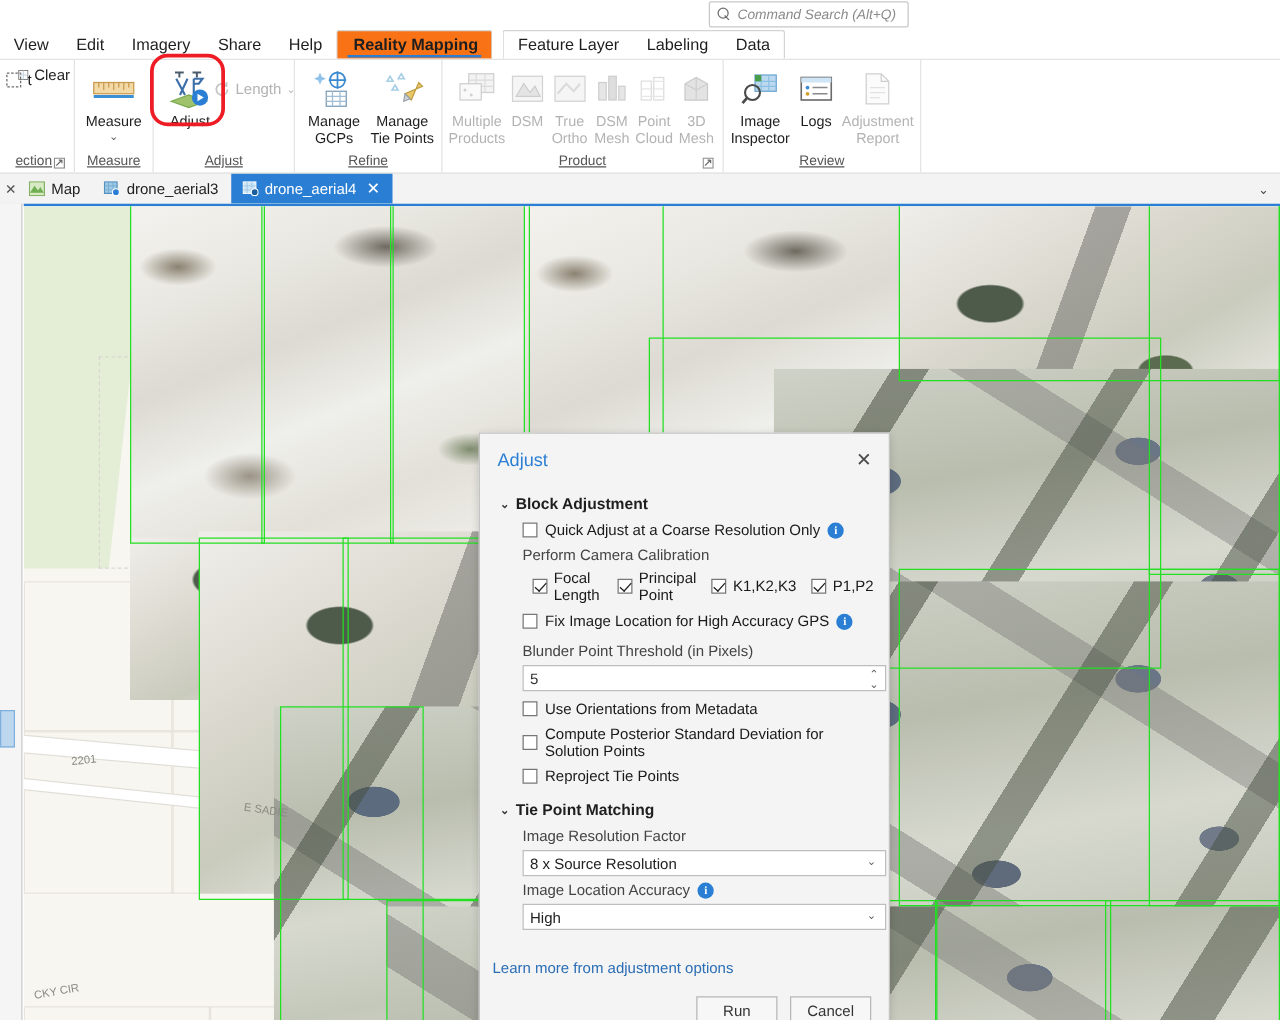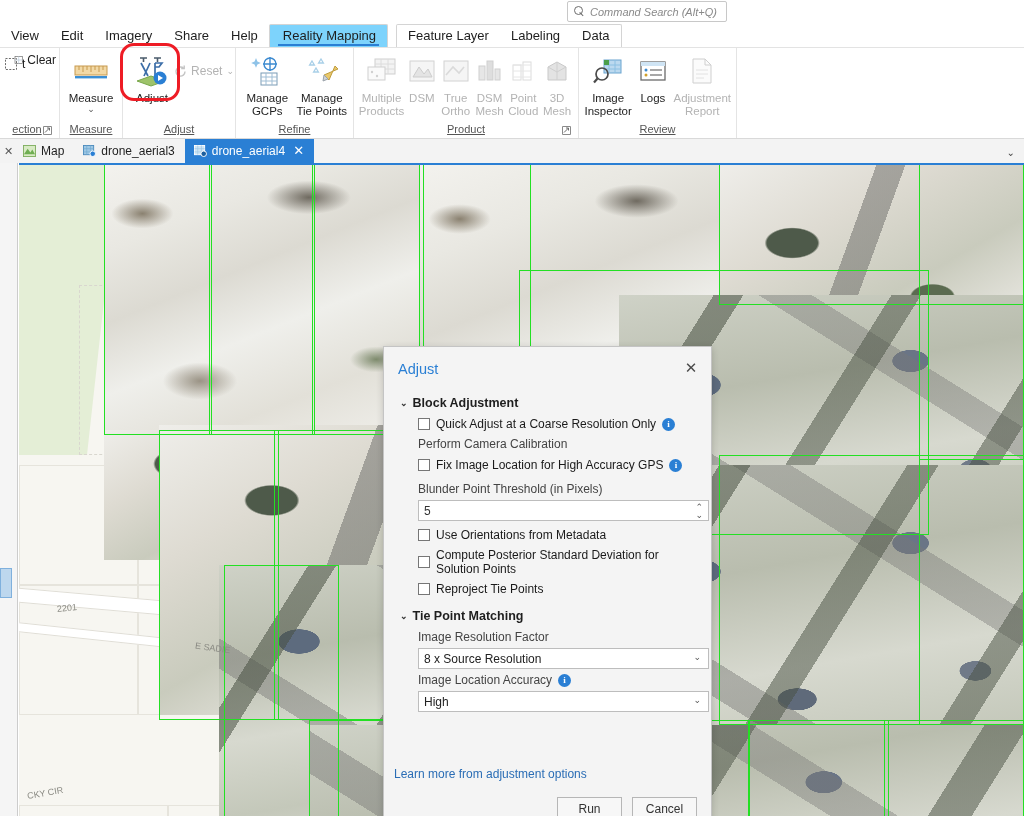--- a/index.html
+++ b/index.html
@@ -35,22 +35,22 @@
   
   #ribbon-tabs {
     height:24px; position:relative; background:#fff;
     border-bottom:none; display:flex; align-items:flex-end;
   }
   .rtab {
     font-size:13px; color:#1e1e1e; padding:3px 11px 4px 11px;
     cursor:default; white-space:nowrap; position:relative;
   }
   .rtab.active-ctx {
-    font-weight:normal; border:1px solid #d4d4d4; border-bottom:none;
-    background:#7dd3fc; border-radius:2px 2px 0 0;padding-left:13px;
+    font-weight:bold; border:1px solid #d4d4d4; border-bottom:none;
+    background:#f97316; border-radius:2px 2px 0 0;padding-left:13px;
   }
   .rtab.active-ctx .ul {
     position:absolute; left:8px; right:8px; bottom:1px; height:2px; background:#2a7fd4;
   }
   .ctxgroup { display:flex; border:1px solid #d4d4d4; border-bottom:none;
               border-radius:2px 2px 0 0; margin-left:8px; background:#fff; }
   .ctxgroup .rtab { border:none; margin:0; }
 
   
   #ribbon {
@@ -286,21 +286,21 @@
           </svg>
         </span>
         <span class="lbl">Adjust</span>
       </div>
       <div class="ritem dis" style="margin-top:2px;width:52px;">
         <div class="sbtn dis" style="padding-top:8px;">
           <svg width="13" height="13" viewBox="0 0 13 13">
             <path d="M11 6.5a4.5 4.5 0 1 1-1.4-3.2" fill="none" stroke="#c4c4c4" stroke-width="1.4"></path>
             <path d="M10.2 0.6v3h-3" fill="none" stroke="#c4c4c4" stroke-width="1.4"></path>
           </svg>
-          <span>Reset</span>
+          <span>Length</span>
           <span class="chev" style="color:#b3b3b3;">⌄</span>
         </div>
       </div>
     </div>
     <div class="rgroup-title">Adjust</div>
   </div>
 
   <div class="rgroup" style="width:118px;">
     <div class="rgroup-items">
       <div class="ritem wide">
@@ -574,20 +574,33 @@
       </div>
 
       <div class="ck-row">
         <span class="ck"></span>
         <span>Quick Adjust at a Coarse Resolution Only</span>
         <span class="info">i</span>
       </div>
 
       <div class="sub-label">Perform Camera Calibration</div>
 
+      <div class="inline-ck-row">
+        <span class="ck on"></span>
+        <span>Focal Length</span>
+        <span class="gap"></span>
+        <span class="ck on"></span>
+        <span>Principal Point</span>
+        <span class="gap"></span>
+        <span class="ck on"></span>
+        <span>K1,K2,K3</span>
+        <span class="gap"></span>
+        <span class="ck on"></span>
+        <span>P1,P2</span>
+      </div>
 
       <div class="ck-row" style="margin-top:7px;">
         <span class="ck"></span>
         <span>Fix Image Location for High Accuracy GPS</span>
         <span class="info">i</span>
       </div>
 
       <div class="sub-label" style="margin-top:10px;">Blunder Point Threshold (in Pixels)</div>
       <div class="spin">
         <span>5</span>

